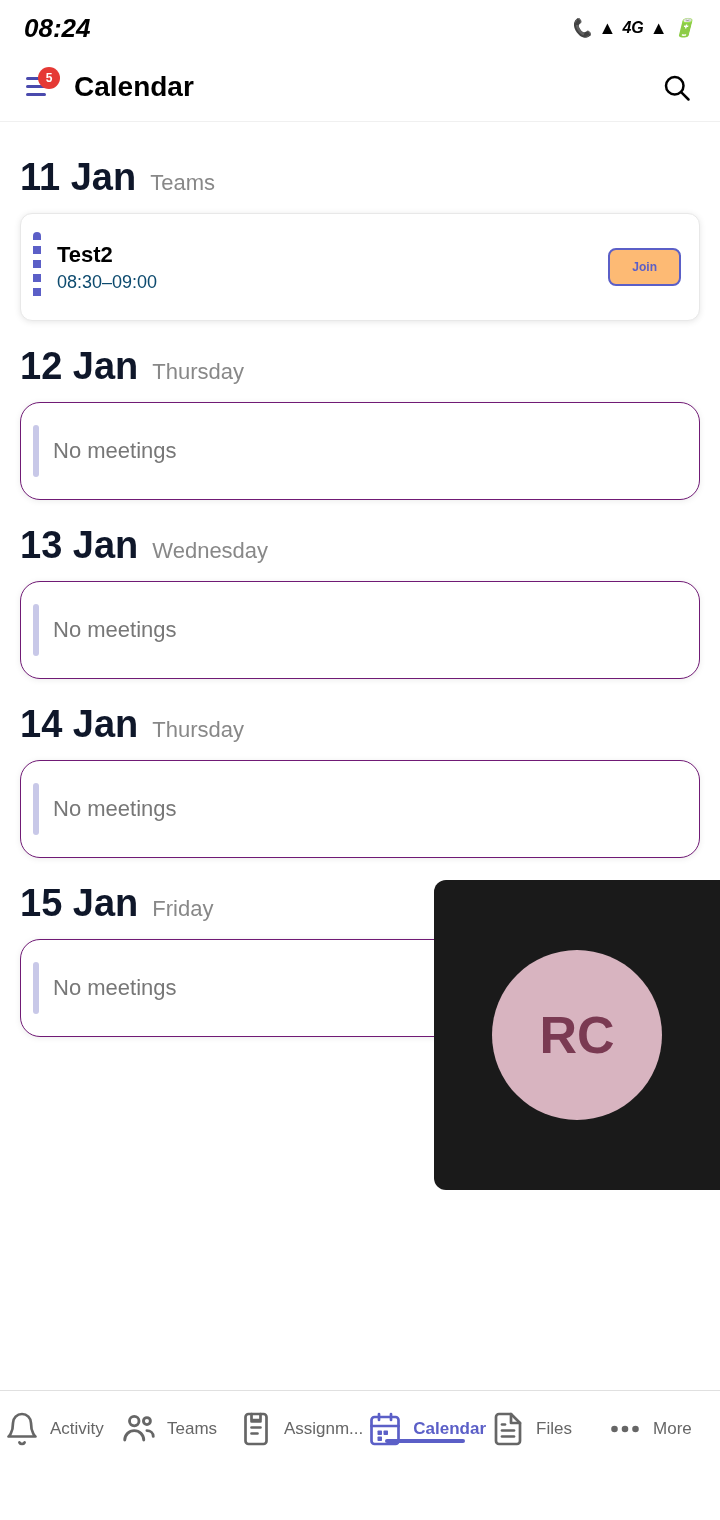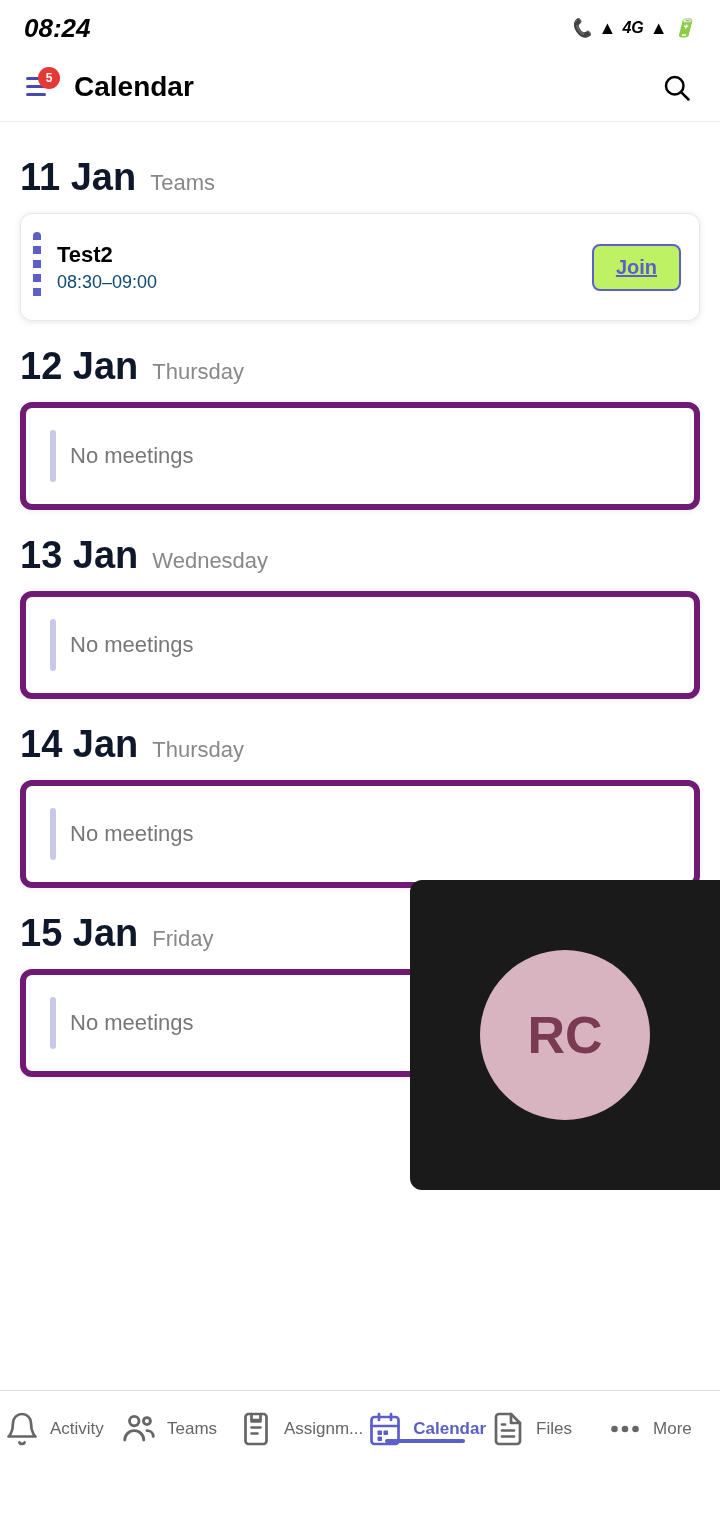--- a/index.html
+++ b/index.html
@@ -163,53 +163,52 @@
       font-weight: 600;
       color: #000;
     }
     .meeting-time {
       font-size: 18px;
       color: #0c4a6e;
       margin-top: 4px;
     }
     .join-btn {
       border: 2px solid #5b5fc7;
-      background: #bef264;
+      background: #fdba74;
       color: #5b5fc7;
-      font-size: 20px;
+      font-size: 12px;
       font-weight: 600;
       padding: 10px 22px;
       border-radius: 8px;
       cursor: pointer;
       white-space: nowrap;
-      text-decoration: underline;
     }
 
     
     .no-meetings-card {
       background: #fff;
-      border-radius: 12px;
+      border-radius: 20px;
       box-shadow: 0 1px 6px rgba(0,0,0,0.08);
-      padding: 22px 18px 22px 24px;
+      padding: 22px 18px 22px 12px;
       display: flex;
       align-items: center;
       gap: 14px;
-      border: 6px solid #701a75;
+      border: 1px solid #701a75;
     }
     .no-meetings-text {
       font-size: 22px;
       color: #777;
     }
 
     
     .profile-overlay {
       position: absolute;
       right: 0;
       top: 880px;
-      width: 310px;
+      width: 286px;
       height: 310px;
       background: #1a1a1a;
       border-radius: 12px 0 0 12px;
       display: flex;
       align-items: center;
       justify-content: center;
       z-index: 10;
     }
     .profile-avatar {
       width: 170px;

